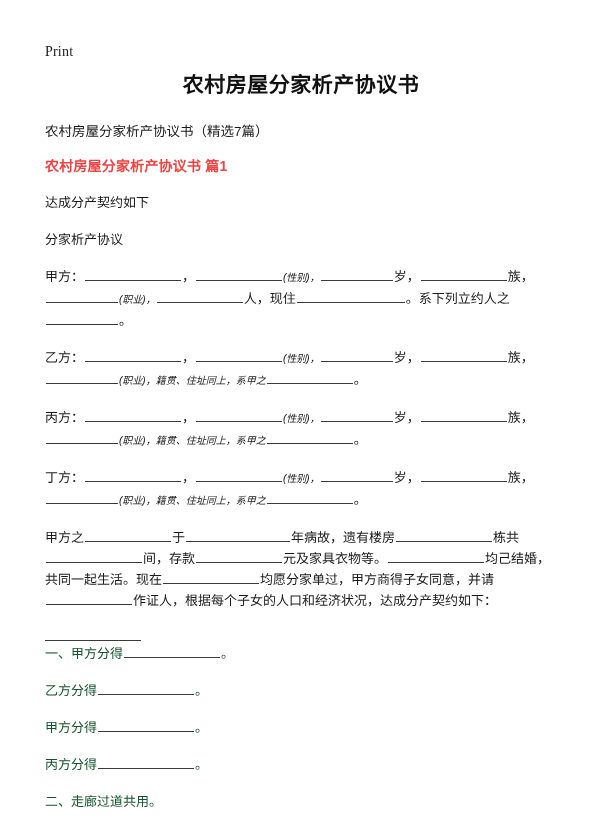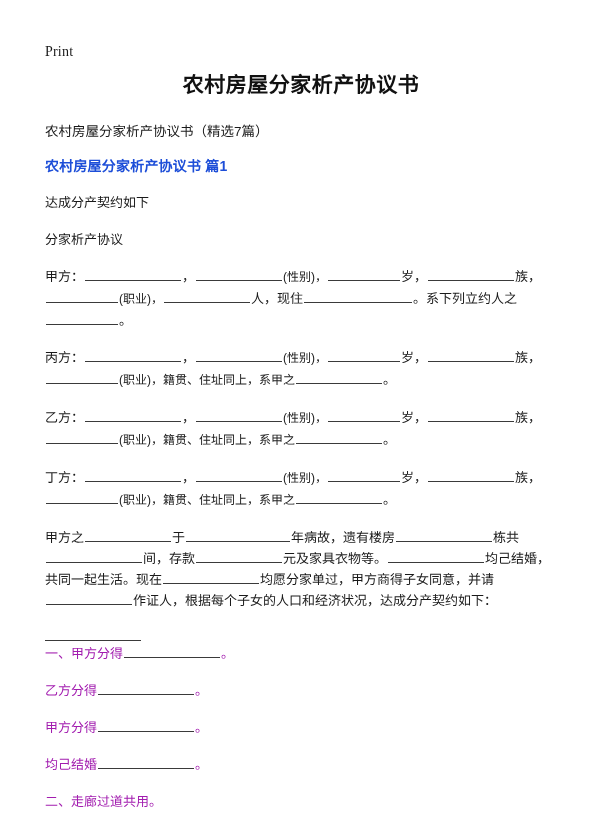--- a/index.html
+++ b/index.html
@@ -59,21 +59,21 @@
     line-height: 20px;
     margin: 0 0 14px 0;
     color: #1a1a1a;
   }
 
   .section-heading {
     font-size: 14px;
     font-weight: bold;
     line-height: 20px;
     margin: 0 0 16px 0;
-    color: #1d4ed8;
+    color: #ef4444;
     letter-spacing: 0.2px;
   }
 
   .para {
     font-size: 13px;
     line-height: 21px;
     margin: 0 0 16px 0;
     color: #1a1a1a;
     text-align: left;
     word-break: break-all;
@@ -86,36 +86,36 @@
     vertical-align: baseline;
     height: 12px;
     margin: 0 1px;
   }
   .b-md  { width: 72px; }
   .b-lg  { width: 86px; }
   .b-xl  { width: 96px; }
   .b-xxl { width: 104px; }
   .b-tail{ width: 108px; }
 
-  .note { font-size: 12px; }
+  .note { font-size: 10px; font-style: italic; }
 
   
   .blank-line {
     display: block;
     width: 96px;
     border-bottom: 1px solid #3a3a3a;
     height: 13px;
     margin: 0 0 2px 0;
   }
 
   .list-item {
     font-size: 13px;
     line-height: 21px;
     margin: 0 0 16px 0;
-    color: #a21caf;
+    color: #14532d;
   }
 </style>
 </head>
 <body>
 
 <div class="page">
 
   <div class="print-label">Print</div>
 
   <div class="doc">
@@ -128,25 +128,25 @@
 
     <p class="para">达成分产契约如下</p>
 
     <p class="para">分家析产协议</p>
 
     <p class="para">
       <span>甲方：</span><span class="blank b-xl"></span><span>，</span><span class="blank b-lg"></span><span class="note">(性别)，</span><span class="blank b-md"></span><span>岁，</span><span class="blank b-lg"></span><span>族，</span><span class="blank b-md"></span><span class="note">(职业)，</span><span class="blank b-lg"></span><span>人，现住</span><span class="blank b-tail"></span><span>。系下列立约人之</span><span class="blank b-md"></span><span>。</span>
     </p>
 
     <p class="para">
-      <span>丙方：</span><span class="blank b-xl"></span><span>，</span><span class="blank b-lg"></span><span class="note">(性别)，</span><span class="blank b-md"></span><span>岁，</span><span class="blank b-lg"></span><span>族，</span><span class="blank b-md"></span><span class="note">(职业)，籍贯、住址同上，系甲之</span><span class="blank b-lg"></span><span>。</span>
+      <span>乙方：</span><span class="blank b-xl"></span><span>，</span><span class="blank b-lg"></span><span class="note">(性别)，</span><span class="blank b-md"></span><span>岁，</span><span class="blank b-lg"></span><span>族，</span><span class="blank b-md"></span><span class="note">(职业)，籍贯、住址同上，系甲之</span><span class="blank b-lg"></span><span>。</span>
     </p>
 
     <p class="para">
-      <span>乙方：</span><span class="blank b-xl"></span><span>，</span><span class="blank b-lg"></span><span class="note">(性别)，</span><span class="blank b-md"></span><span>岁，</span><span class="blank b-lg"></span><span>族，</span><span class="blank b-md"></span><span class="note">(职业)，籍贯、住址同上，系甲之</span><span class="blank b-lg"></span><span>。</span>
+      <span>丙方：</span><span class="blank b-xl"></span><span>，</span><span class="blank b-lg"></span><span class="note">(性别)，</span><span class="blank b-md"></span><span>岁，</span><span class="blank b-lg"></span><span>族，</span><span class="blank b-md"></span><span class="note">(职业)，籍贯、住址同上，系甲之</span><span class="blank b-lg"></span><span>。</span>
     </p>
 
     <p class="para">
       <span>丁方：</span><span class="blank b-xl"></span><span>，</span><span class="blank b-lg"></span><span class="note">(性别)，</span><span class="blank b-md"></span><span>岁，</span><span class="blank b-lg"></span><span>族，</span><span class="blank b-md"></span><span class="note">(职业)，籍贯、住址同上，系甲之</span><span class="blank b-lg"></span><span>。</span>
     </p>
 
     <p class="para">
       <span>甲方之</span><span class="blank b-lg"></span><span>于</span><span class="blank b-xxl"></span><span>年病故，遗有楼房</span><span class="blank b-xl"></span><span>栋共</span><span class="blank b-xl"></span><span>间，存款</span><span class="blank b-lg"></span><span>元及家具衣物等。</span><span class="blank b-xl"></span><span>均己结婚，共同一起生活。现在</span><span class="blank b-xl"></span><span>均愿分家单过，甲方商得子女同意，并请</span><span class="blank b-lg"></span><span>作证人，根据每个子女的人口和经济状况，达成分产契约如下：</span>
     </p>
 
@@ -158,21 +158,21 @@
 
     <p class="list-item">
       <span>乙方分得</span><span class="blank b-xl"></span><span>。</span>
     </p>
 
     <p class="list-item">
       <span>甲方分得</span><span class="blank b-xl"></span><span>。</span>
     </p>
 
     <p class="list-item">
-      <span>均己结婚</span><span class="blank b-xl"></span><span>。</span>
+      <span>丙方分得</span><span class="blank b-xl"></span><span>。</span>
     </p>
 
     <p class="list-item">
       <span>二、走廊过道共用。</span>
     </p>
 
   </div>
 </div>
 
 </body></html>

